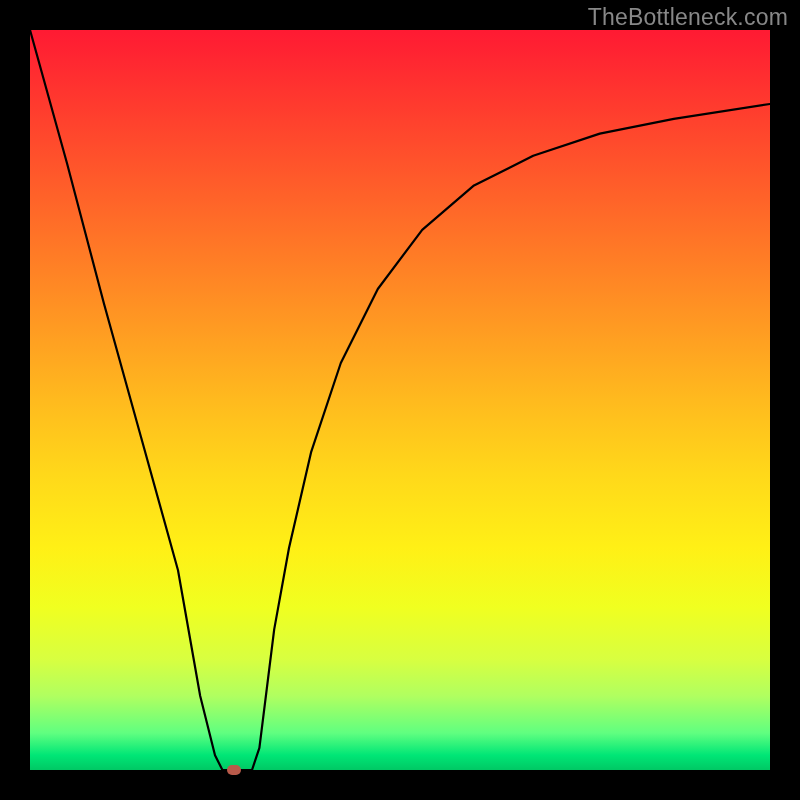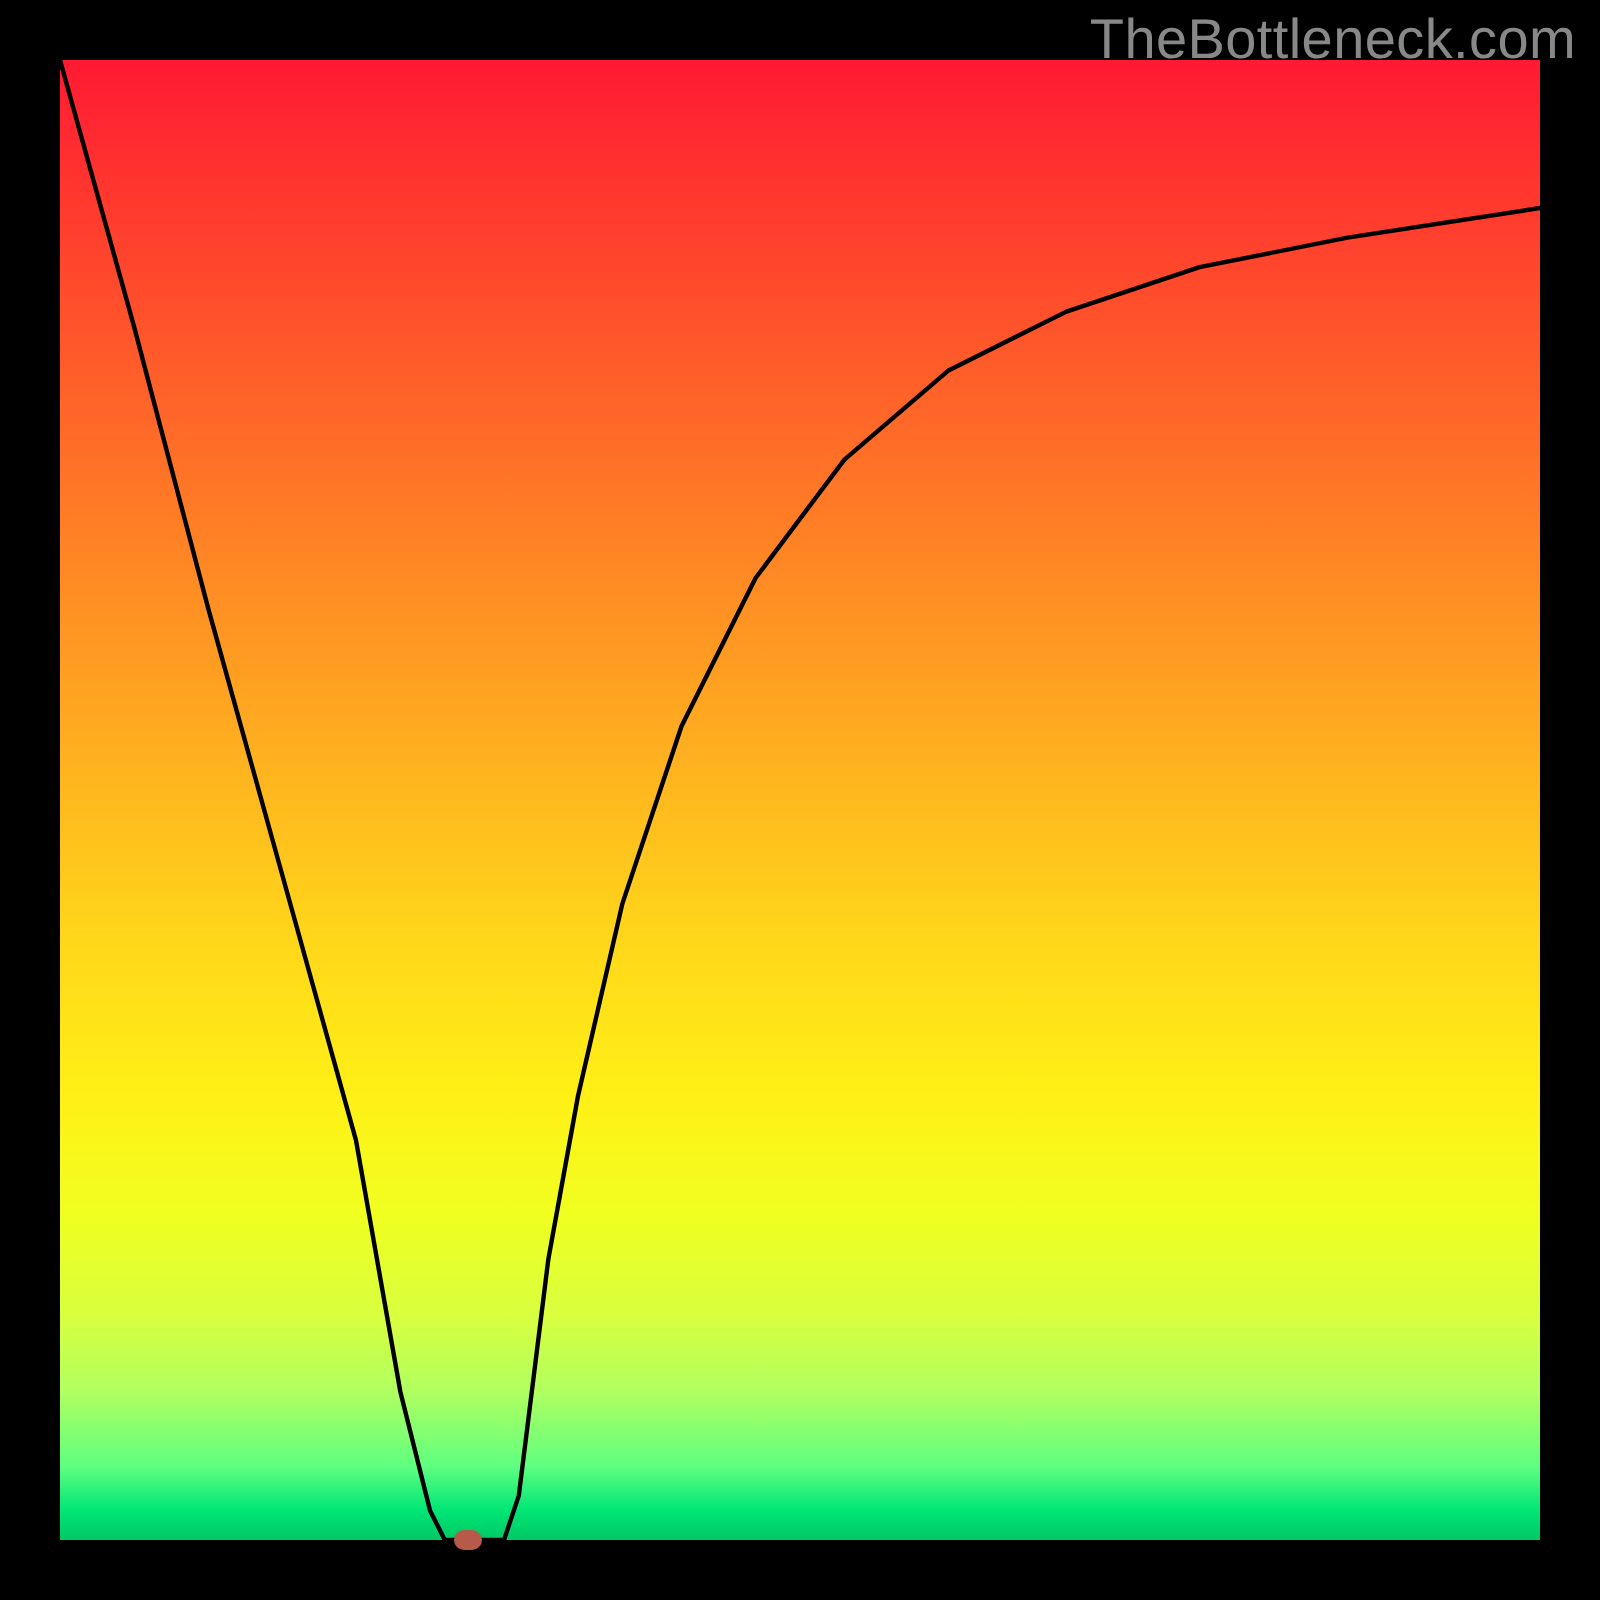--- a/index.html
+++ b/index.html
@@ -40,21 +40,21 @@
       #60ff80 95%,
       #00e676 98%,
       #00c864 100%
     );
   }
   .watermark {
     position: absolute;
     top: 4px;
     right: 12px;
     color: #888;
-    font-size: 28px;
+    font-size: 23px;
     font-weight: 500;
     letter-spacing: 0.2px;
     user-select: none;
   }
   svg.curve {
     position: absolute;
     left: 0;
     top: 0;
     width: 740px;
     height: 740px;

